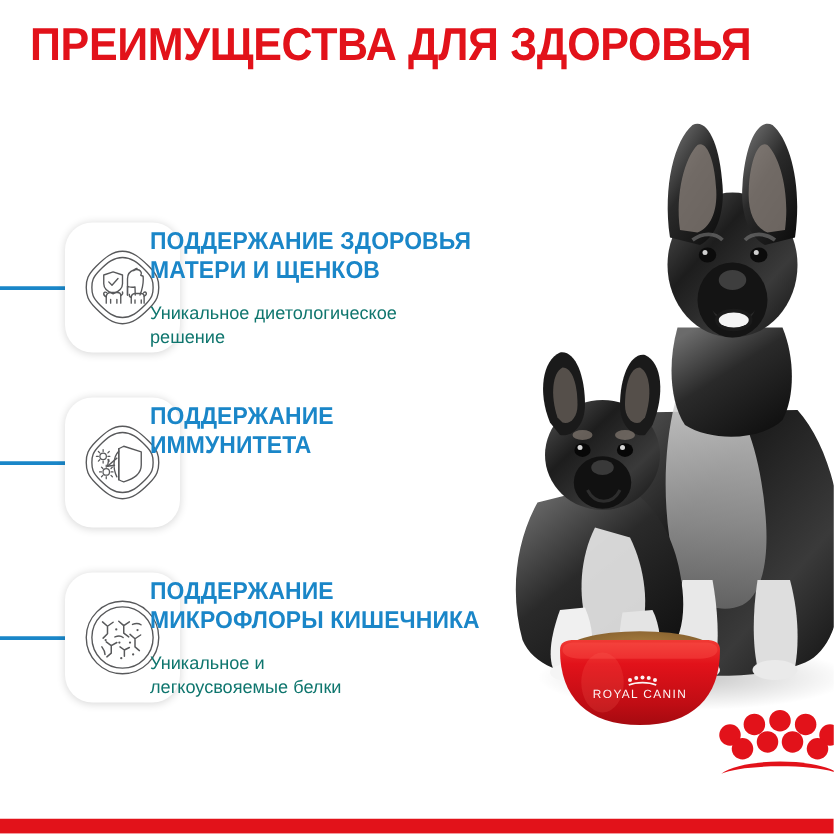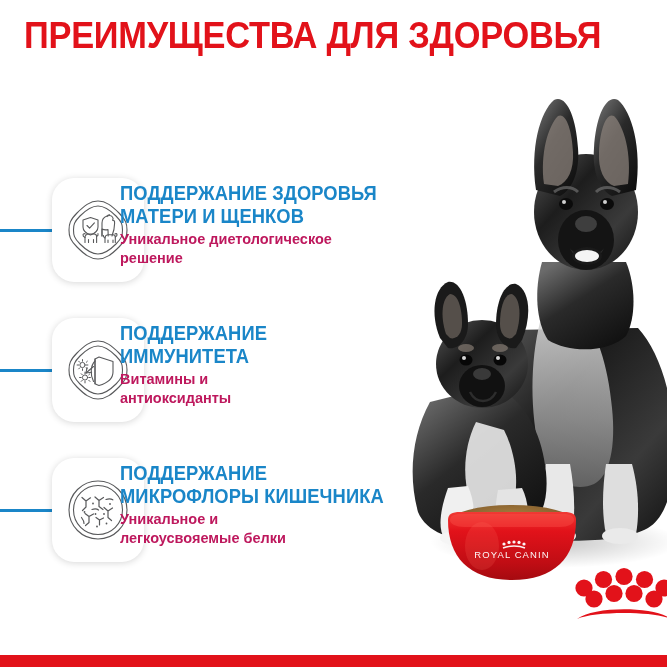--- a/index.html
+++ b/index.html
@@ -99,26 +99,26 @@
     font-weight: 700;
     font-size: 19.5px;
     line-height: 23px;
     color: #1a86c8;
     letter-spacing: 0.1px;
     transform: scaleX(0.94);
     transform-origin: left top;
     white-space: pre-line;
   }
   .benefit-desc {
-    margin-top: 2px;
+    margin-top: 14px;
     font-family: "Liberation Sans", "DejaVu Sans", sans-serif;
-    font-weight: 700;
+    font-weight: 400;
     font-size: 14.5px;
     line-height: 19px;
-    color: #be185d;
+    color: #0f766e;
     white-space: pre-line;
   }
 
   
   .brand-logo {
     position: absolute;
     right: 22px;
     bottom: 42px;
     width: 108px;
     height: 60px;
@@ -384,22 +384,20 @@
                      M15.2 39.5 L13.6 39.5 M24.4 39.5 L22.8 39.5
                      M16.3 36.8 L15.2 35.7 M22.8 42.3 L23.9 43.4
                      M22.8 36.8 L23.9 35.7 M16.3 42.3 L15.2 43.4"></path>
           </g>
         </svg>
       </span>
     </div>
     <div class="benefit-text">
       <div class="benefit-heading">ПОДДЕРЖАНИЕ
 ИММУНИТЕТА</div>
-      <div class="benefit-desc">Витамины и
-антиоксиданты</div>
     </div>
   </div>
 
   <div class="benefit-row r2">
     <div class="connector-line"></div>
     <div class="icon-card">
       <span>
         <svg width="64" height="64" viewBox="0 0 64 64" fill="none" stroke="#58595b" stroke-width="1.1" stroke-linecap="round" stroke-linejoin="round">
           <circle cx="32" cy="32" r="29"></circle>
           <circle cx="32" cy="32" r="24.5"></circle>

